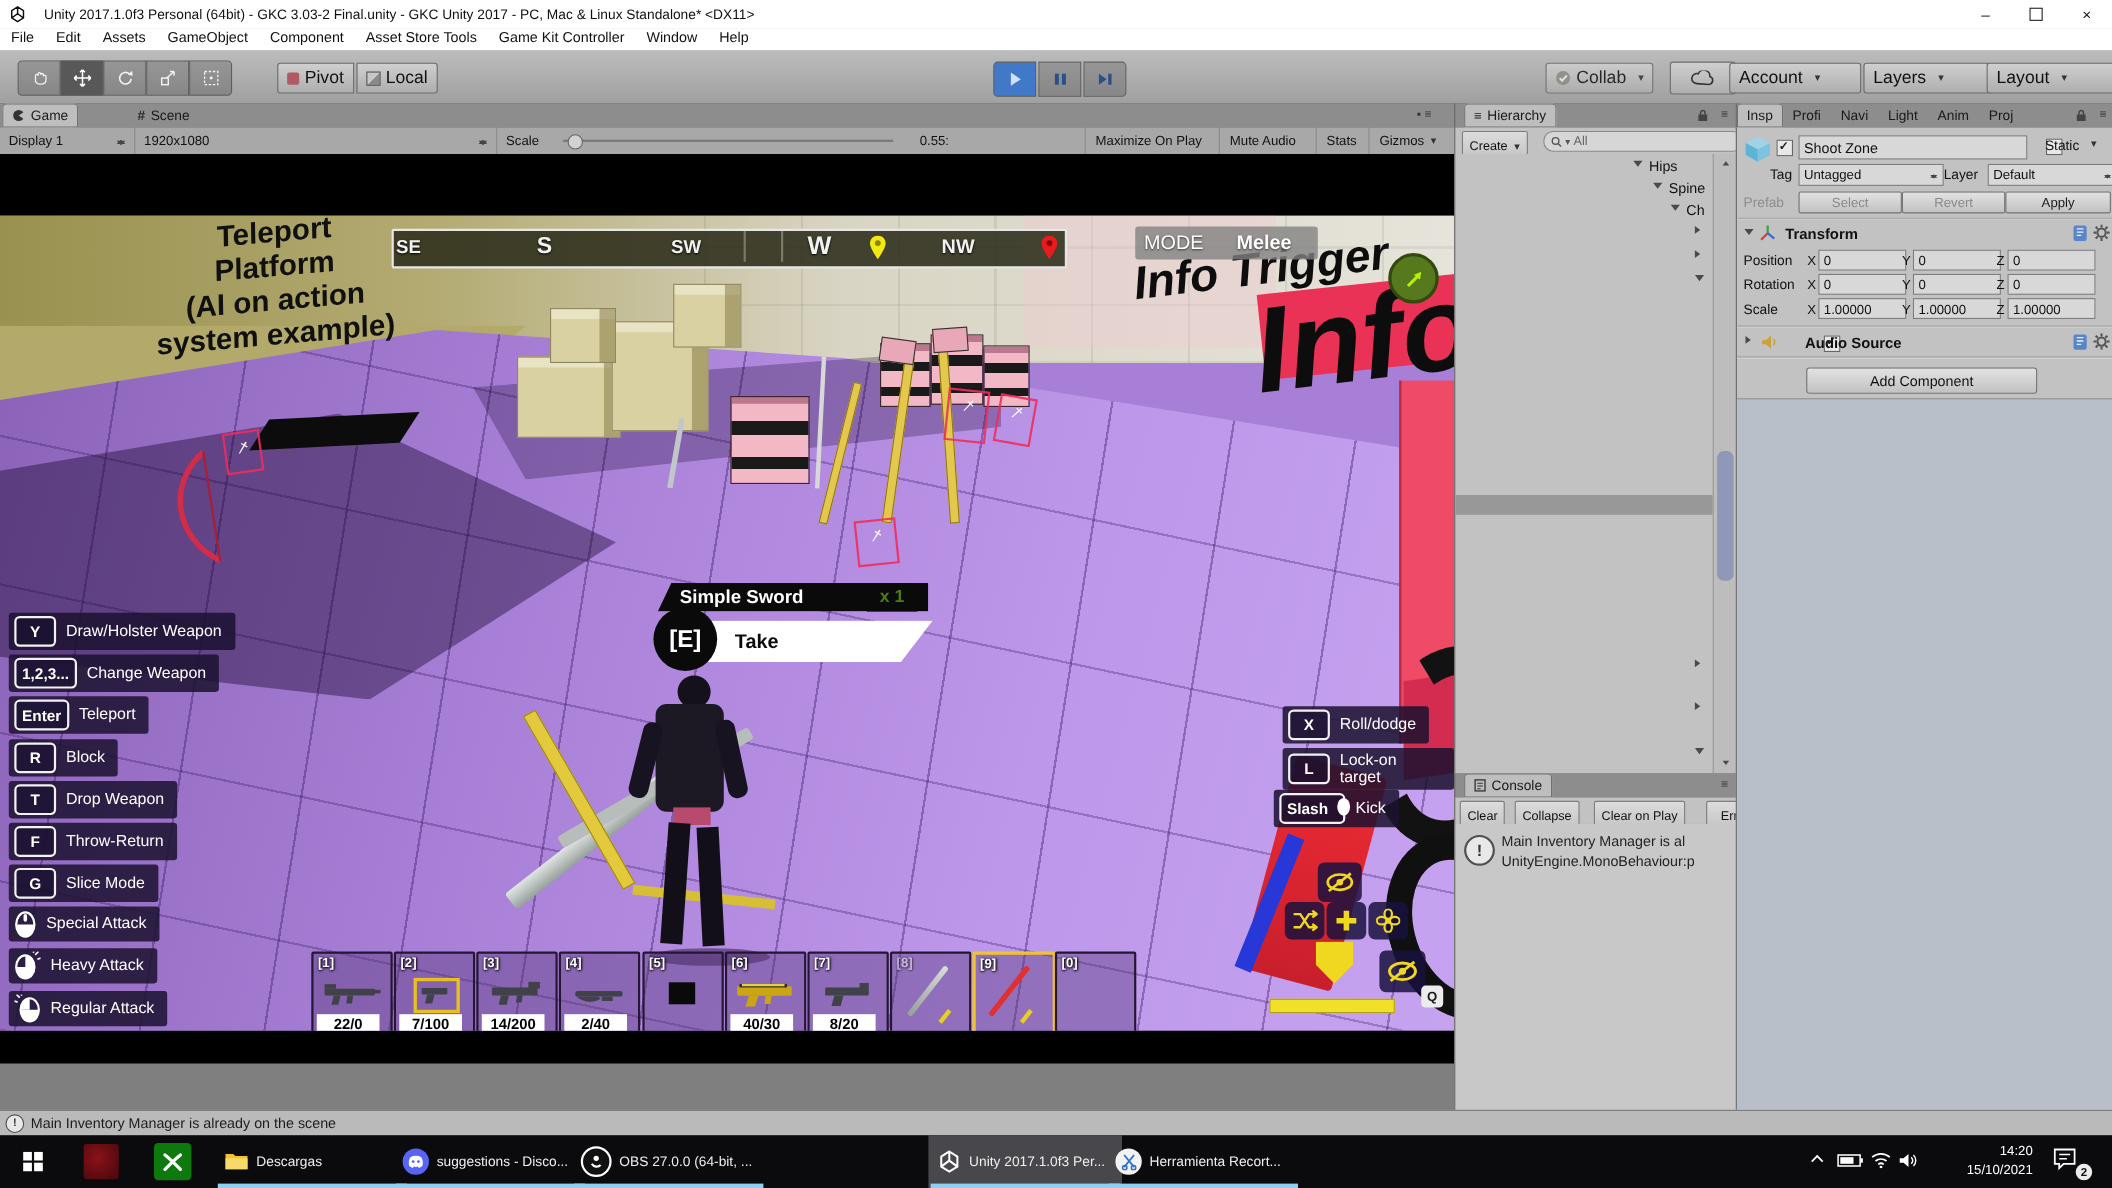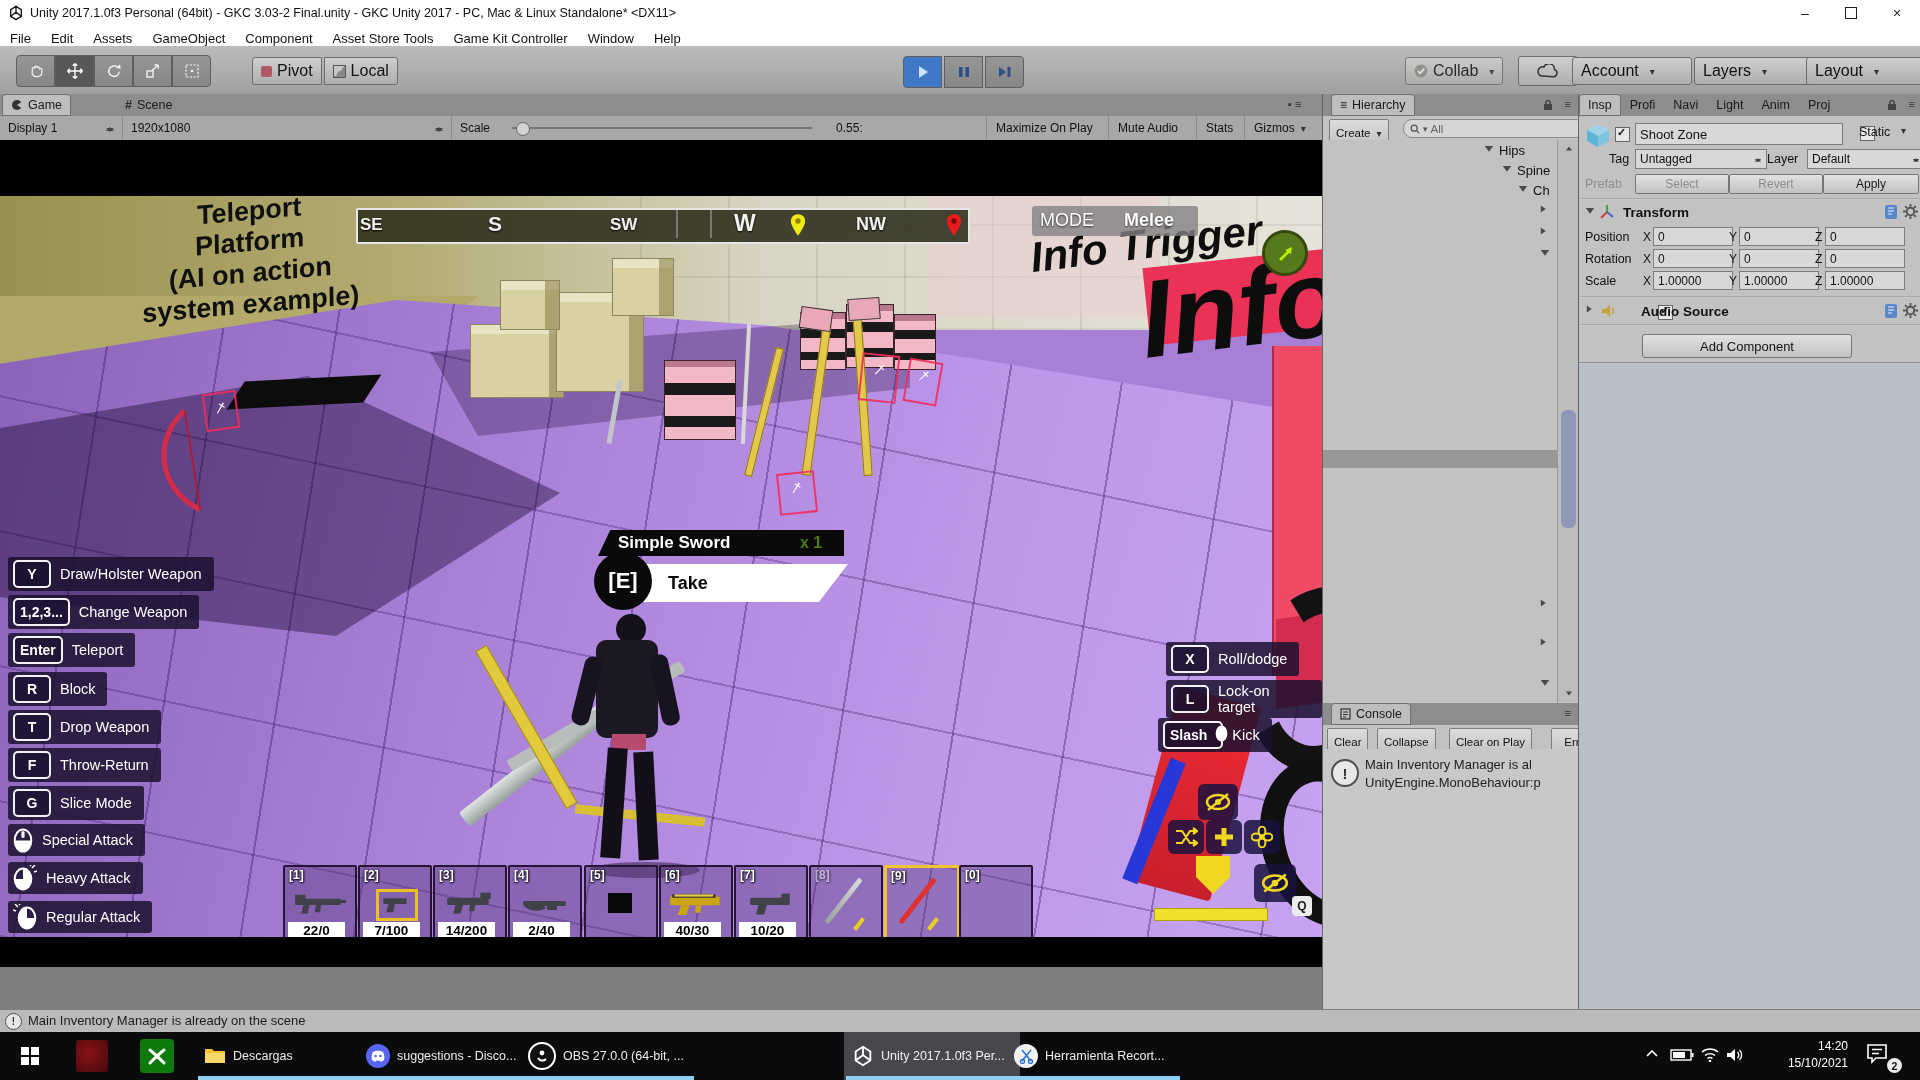--- a/index.html
+++ b/index.html
@@ -5,21 +5,21 @@
   html,body{margin:0;padding:0}
   body{width:1920px;height:1080px;position:relative;overflow:hidden;background:#7f7f7f;
        font-family:"Liberation Sans",sans-serif;color:#111;font-size:13px;-webkit-font-smoothing:antialiased}
   .a{position:absolute}
   .f{display:flex;align-items:center}
   .ell{white-space:nowrap;overflow:hidden;text-overflow:ellipsis}
 
   
   .titlebar{left:0;top:0;width:1920px;height:26px;background:#fff;border-bottom:1px solid #d8d8d8;display:flex;align-items:center;font-size:12.5px}
   .wbtn{width:46px;height:26px;display:flex;align-items:center;justify-content:center;font-size:14px;color:#222}
-  .menubar{left:0;top:26px;width:1920px;height:20px;background:#fff;display:flex;align-items:flex-end;font-size:13px}
+  .menubar{left:0;top:26px;width:1920px;height:20px;background:#fff;display:flex;align-items:flex-start;font-size:13px}
   .menubar span{padding:0 10px;cursor:default}
 
   
   .toolbar{left:0;top:46px;width:1920px;height:48px;background:linear-gradient(#bcbcbc,#a0a0a0);border-bottom:1px solid #666}
   .tbtn{height:30px;background:linear-gradient(#969696,#878787);border:1px solid #5e5e5e;display:flex;align-items:center;justify-content:center}
   .tbtn.sel{background:#585858}
   .lbtn{background:linear-gradient(#cfcfcf,#aeaeae);border:1px solid #6d6d6d;border-radius:3px;font-size:16px;color:#111;display:flex;align-items:center;gap:5px;padding:0 8px;height:26px}
   .ddv::after{content:"▾";font-size:10px;color:#333;margin-left:6px}
 
   
@@ -66,21 +66,21 @@
 </style>
 </head>
 <body>
 
 <div class="a titlebar">
   <span class="a" style="left:8px;top:5px">
     <svg width="16" height="16" viewBox="0 0 24 24">
         <path d="M12 2 L20 7 V17 L12 22 L4 17 V7 Z M12 2 V11 M4 17 L12 11 L20 17" fill="none" stroke="#111" stroke-width="2"></path>
       </svg>
   </span>
-  <span style="margin-left:30px">Unity 2017.1.0f3 Personal (64bit) - GKC 3.03-2 Final.unity - GKC Unity 2017 - PC, Mac &amp; Linux Standalone* &lt;DX11&gt;</span>
+  <span style="margin-left:40px">Unity 2017.1.0f3 Personal (64bit) - GKC 3.03-2 Final.unity - GKC Unity 2017 - PC, Mac &amp; Linux Standalone* &lt;DX11&gt;</span>
   <span class="a wbtn" style="right:92px;top:0">–</span>
   <span class="a wbtn" style="right:46px;top:0">
       <span style="display:inline-block;width:10px;height:10px;border:1.5px solid #222"></span>
     </span>
   <span class="a wbtn" style="right:0;top:0">×</span>
 </div>
 
 <div class="a menubar">
   <span>File</span>
   <span>Edit</span>
@@ -518,21 +518,21 @@
   </div>
   <div class="slot" style="left:734px;top:669px">
     <span class="num">[7]</span>
     <svg class="a" style="left:10px;top:22px" width="50" height="28" viewBox="0 0 48 26">
           <g fill="#41414a">
             <rect x="4" y="8" width="38" height="7" rx="1"></rect>
             <rect x="34" y="4" width="8" height="5"></rect>
             <path d="M12 15 l-2.5 9 h8 l2.5 -9 z"></path>
           </g>
         </svg>
-    <span class="ammo">10/20</span>
+    <span class="ammo">8/20</span>
   </div>
   <div class="slot" style="left:809px;top:669px">
     <span class="num" style="opacity:.5">[8]</span>
     <span class="a" style="left:30px;top:6px;width:5px;height:56px;background:linear-gradient(#d8dcd8,#96a098);transform:rotate(38deg);border-radius:2px"></span>
     <span class="a" style="left:46px;top:50px;width:4px;height:14px;background:#e8d020;transform:rotate(38deg)"></span>
   </div>
   <div class="slot on" style="left:884px;top:669px">
     <span class="num">[9]</span>
     <span class="a" style="left:28px;top:5px;width:5px;height:56px;background:#e03030;transform:rotate(38deg);border-radius:2px"></span>
     <span class="a" style="left:44px;top:49px;width:4px;height:14px;background:#e8d020;transform:rotate(38deg)"></span>

